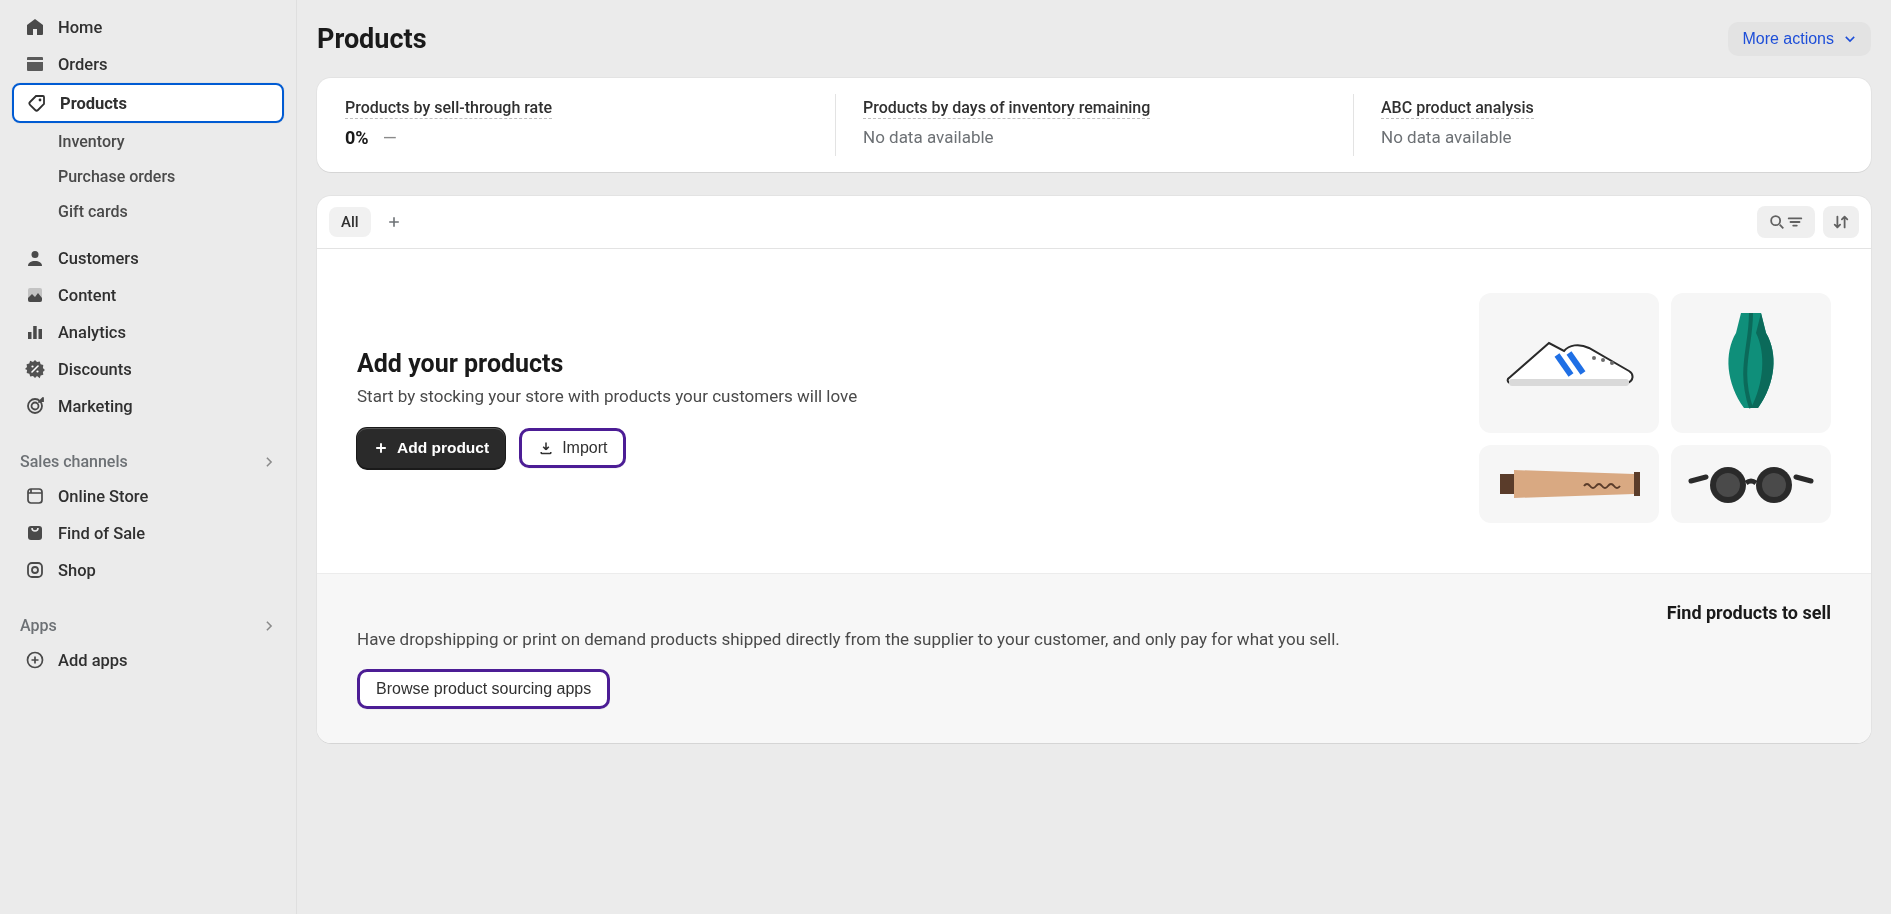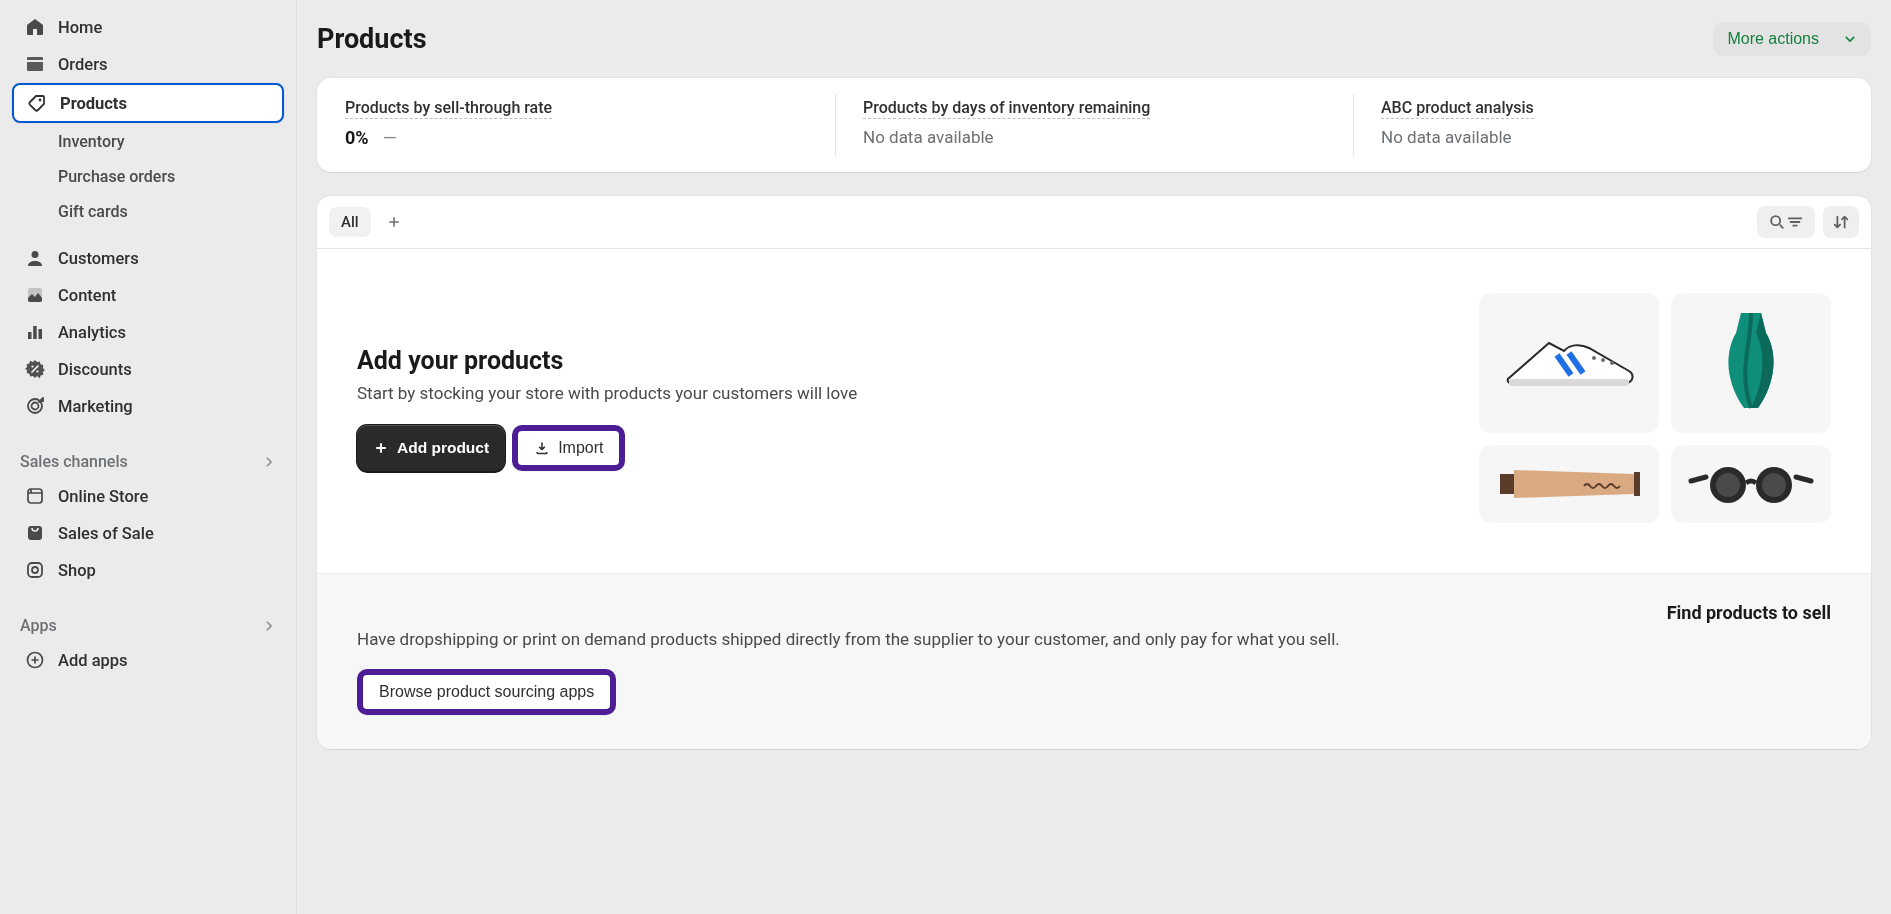--- a/index.html
+++ b/index.html
@@ -83,29 +83,29 @@
     margin-bottom: 22px;
   }
   .page-title {
     font-size: 27px;
     font-weight: 700;
     color: #1a1a1a;
   }
   .more-actions {
     display: flex;
     align-items: center;
-    gap: 24px;
+    gap: 9px;
     background: #e3e3e3;
     border: none;
     padding: 8px 14px;
     border-radius: 10px;
     font-size: 16px;
     font-weight: 500;
     cursor: pointer;
-    color: #15803d;
+    color: #1d4ed8;
   }
 
   .stats-card {
     background: #fff;
     border-radius: 14px;
     box-shadow: 0 1px 0 rgba(0,0,0,0.06), 0 0 0 1px rgba(0,0,0,0.03);
     display: flex;
     margin-bottom: 24px;
   }
   .stat {
@@ -199,21 +199,21 @@
   .empty-text h2 {
     font-size: 25px;
     font-weight: 700;
     margin-bottom: 8px;
   }
   .empty-text p {
     font-size: 17px;
     color: #4a4a4a;
     margin-bottom: 22px;
   }
-  .btn-row { display: flex; gap: 7px; }
+  .btn-row { display: flex; gap: 14px; }
   .btn-primary {
     display: flex;
     align-items: center;
     gap: 8px;
     background: #2a2a2a;
     color: #fff;
     font-weight: 700;
     font-size: 15.5px;
     border: none;
     border-radius: 10px;
@@ -222,21 +222,21 @@
     box-shadow: inset 0 1px 0 rgba(255,255,255,0.2), 0 0 0 1px #1a1a1a, 0 2px 0 #1a1a1a;
   }
   .btn-secondary {
     display: flex;
     align-items: center;
     gap: 8px;
     background: #fff;
     color: #303030;
     font-weight: 500;
     font-size: 16px;
-    border: 6px solid #4c1d95;
+    border: 3px solid #4c1d95;
     border-radius: 10px;
     padding: 8px 16px;
     cursor: pointer;
     box-shadow: 0 1px 0 rgba(0,0,0,0.04);
   }
   .empty-images {
     display: grid;
     grid-template-columns: 180px 160px;
     grid-template-rows: 140px 78px;
     gap: 12px;
@@ -385,21 +385,21 @@
     <span>Online Store</span>
   </div>
 
   <div class="nav-item">
     <span class="icon">
       <svg width="20" height="20" viewBox="0 0 20 20" fill="currentColor">
           <rect x="3" y="3" width="14" height="14" rx="3"></rect>
           <path d="M7 5c0 2 1.3 3 3 3s3-1 3-3" stroke="#ebebeb" stroke-width="1.6" fill="none"></path>
         </svg>
     </span>
-    <span>Sales of Sale</span>
+    <span>Find of Sale</span>
   </div>
 
   <div class="nav-item">
     <span class="icon">
       <svg width="20" height="20" viewBox="0 0 20 20" fill="none" stroke="currentColor" stroke-width="1.8">
           <rect x="3" y="3" width="14" height="14" rx="4"></rect>
           <circle cx="10" cy="10" r="3"></circle>
         </svg>
     </span>
     <span>Shop</span>

